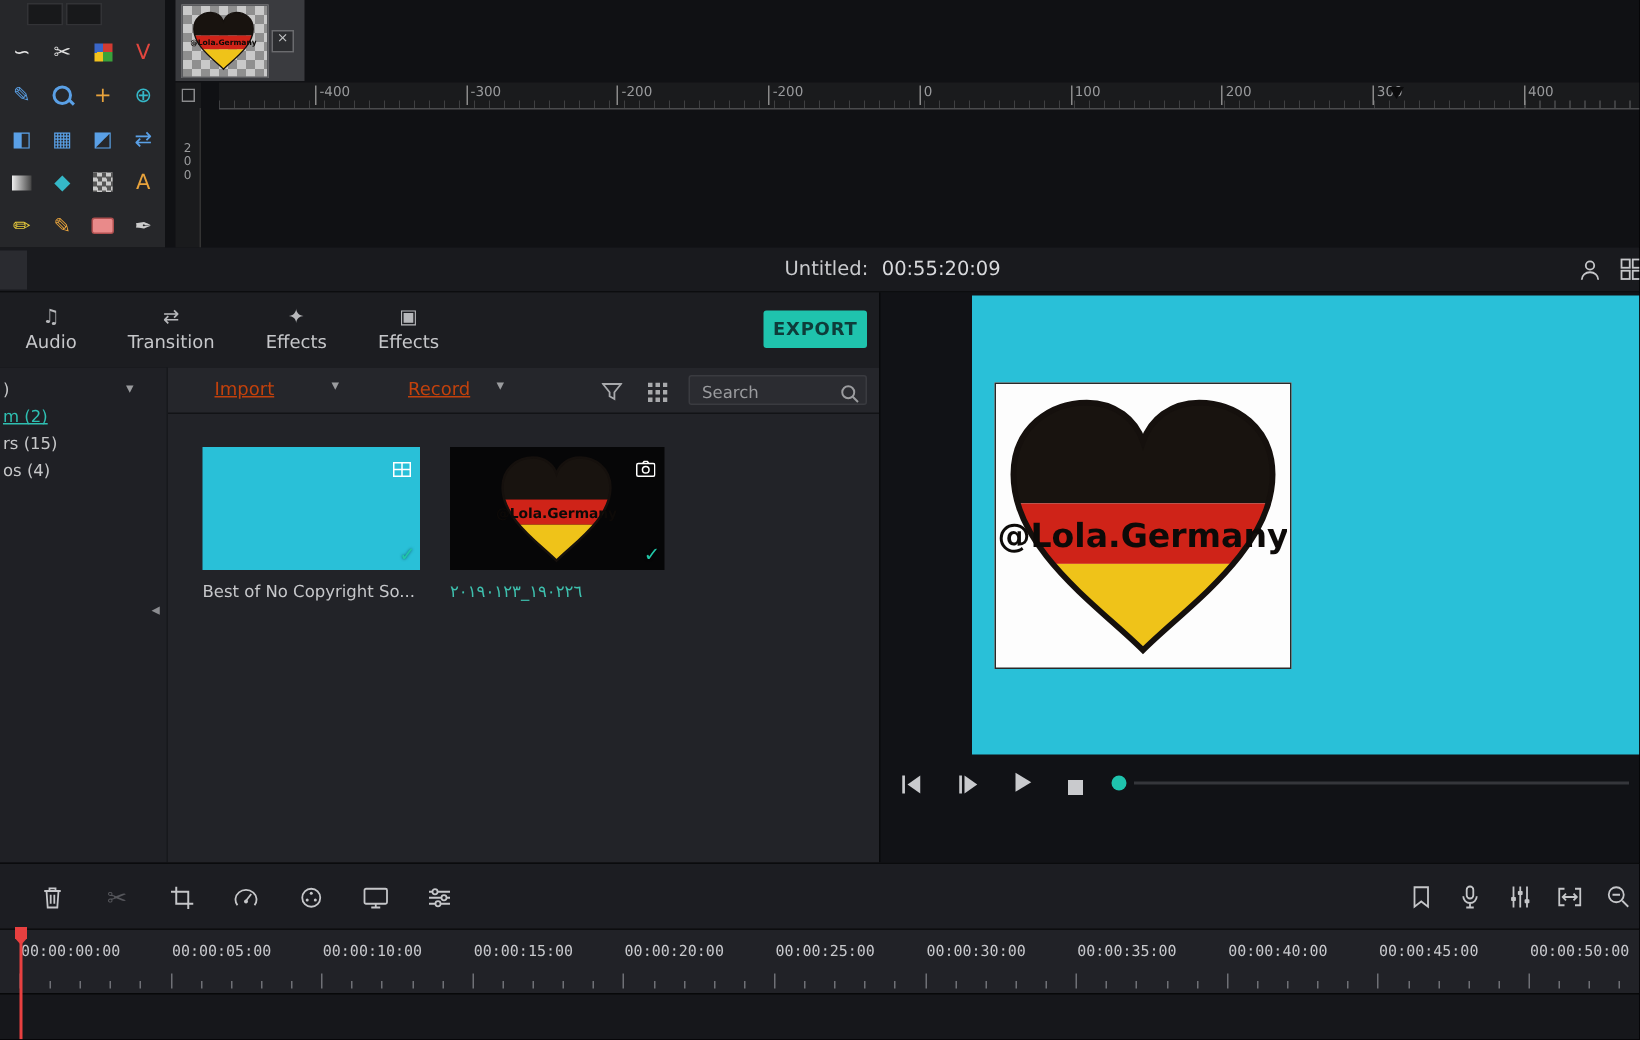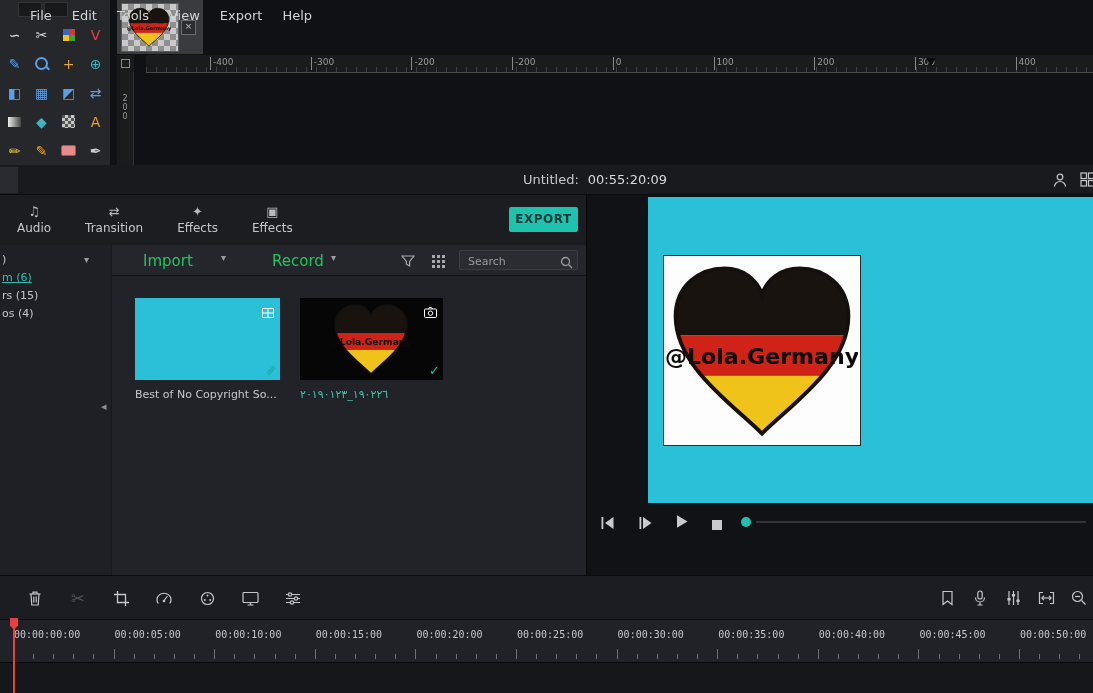--- a/index.html
+++ b/index.html
@@ -56,21 +56,21 @@
 
   
   #sidebar{left:0;top:245px;width:112px;height:330px;background:#1f2025;border-right:1px solid #17181c;box-sizing:border-box;}
   .side-item{position:relative;height:18px;line-height:18px;font-size:11px;color:#c6c7c9;padding-left:2px;white-space:nowrap;}
   .side-item.sel span:first-child{color:#2fbfb2;text-decoration:underline;}
   .side-chev{position:absolute;right:22px;top:0;color:#9a9b9e;font-size:10px;}
   #collapse-arrow{left:101px;top:400px;color:#8b8c90;font-size:11px;}
 
   
   #media-toolbar{left:112px;top:245px;width:474px;height:31px;background:#25262b;border-bottom:1px solid #121316;box-sizing:border-box;}
-  .mt-label{position:absolute;top:252px;font-size:15px;color:#22c55e;}
+  .mt-label{position:absolute;top:252px;font-size:12px;color:#c2410c;text-decoration:underline;}
   .mt-chev{position:absolute;top:252px;font-size:10px;color:#9b9c9f;}
   #search-box{left:459px;top:250px;width:119px;height:20px;background:#2b2c31;border:1px solid #3a3b40;border-radius:2px;box-sizing:border-box;}
   #search-input{position:absolute;left:6px;top:1px;width:92px;height:16px;background:transparent;border:none;outline:none;
                 color:#c9cacc;font-size:11px;font-family:inherit;}
   #search-input::placeholder{color:#9a9b9e;}
   #search-ic{position:absolute;right:4px;top:3px;}
 
   
   #media-grid{left:112px;top:276px;width:474px;height:299px;background:#222328;}
   .thumb{position:absolute;}
@@ -222,28 +222,20 @@
     </div>
   <div class="abs" id="ruler-pointer"></div>
   <div class="abs" id="v-ruler">
       <span>2</span>
       <span>0</span>
       <span>0</span>
     </div>
 
   <div class="abs" id="menu-bar"></div>
   <div class="abs" id="app-logo"></div>
-  <div id="menu-items">
-      <span class="menu-item">File</span>
-      <span class="menu-item">Edit</span>
-      <span class="menu-item">Tools</span>
-      <span class="menu-item">View</span>
-      <span class="menu-item">Export</span>
-      <span class="menu-item">Help</span>
-    </div>
   <div class="abs" id="title-wrap">
     <span id="title-project">Untitled:</span><span id="title-time">00:55:20:09</span>
   </div>
   <div class="abs mi-right" style="left:1052px">
     <svg width="16" height="16">
         <g fill="none" stroke="#c5c6c9" stroke-width="1.2">
           <circle cx="8" cy="5" r="2.8"></circle>
           <path d="M2.5 14.5a5.5 5 0 0 1 11 0"></path>
         </g>
       </svg>
@@ -274,21 +266,21 @@
       </div>
       <div class="nav-tab">
         <span class="nav-tab-ic">▣</span>
         <span class="nav-tab-label">Effects</span>
       </div>
     </div>
   <div class="abs" id="export-btn">EXPORT</div>
 
   <div class="abs" id="sidebar" style="padding-top: 6px;">
       <div class="side-item"><span>)</span><span class="side-chev">▾</span></div>
-      <div class="side-item sel"><span>m (6)</span></div>
+      <div class="side-item sel"><span>m (2)</span></div>
       <div class="side-item"><span>rs (15)</span></div>
       <div class="side-item"><span>os (4)</span></div>
     </div>
   <div class="abs" id="collapse-arrow">◂</div>
 
   <div class="abs" id="media-toolbar"></div>
   <span class="mt-label" style="left:143px">Import</span>
   <span class="mt-chev" style="left:221px">▾</span>
   <span class="mt-label" style="left:272px">Record</span>
   <span class="mt-chev" style="left:331px">▾</span>

